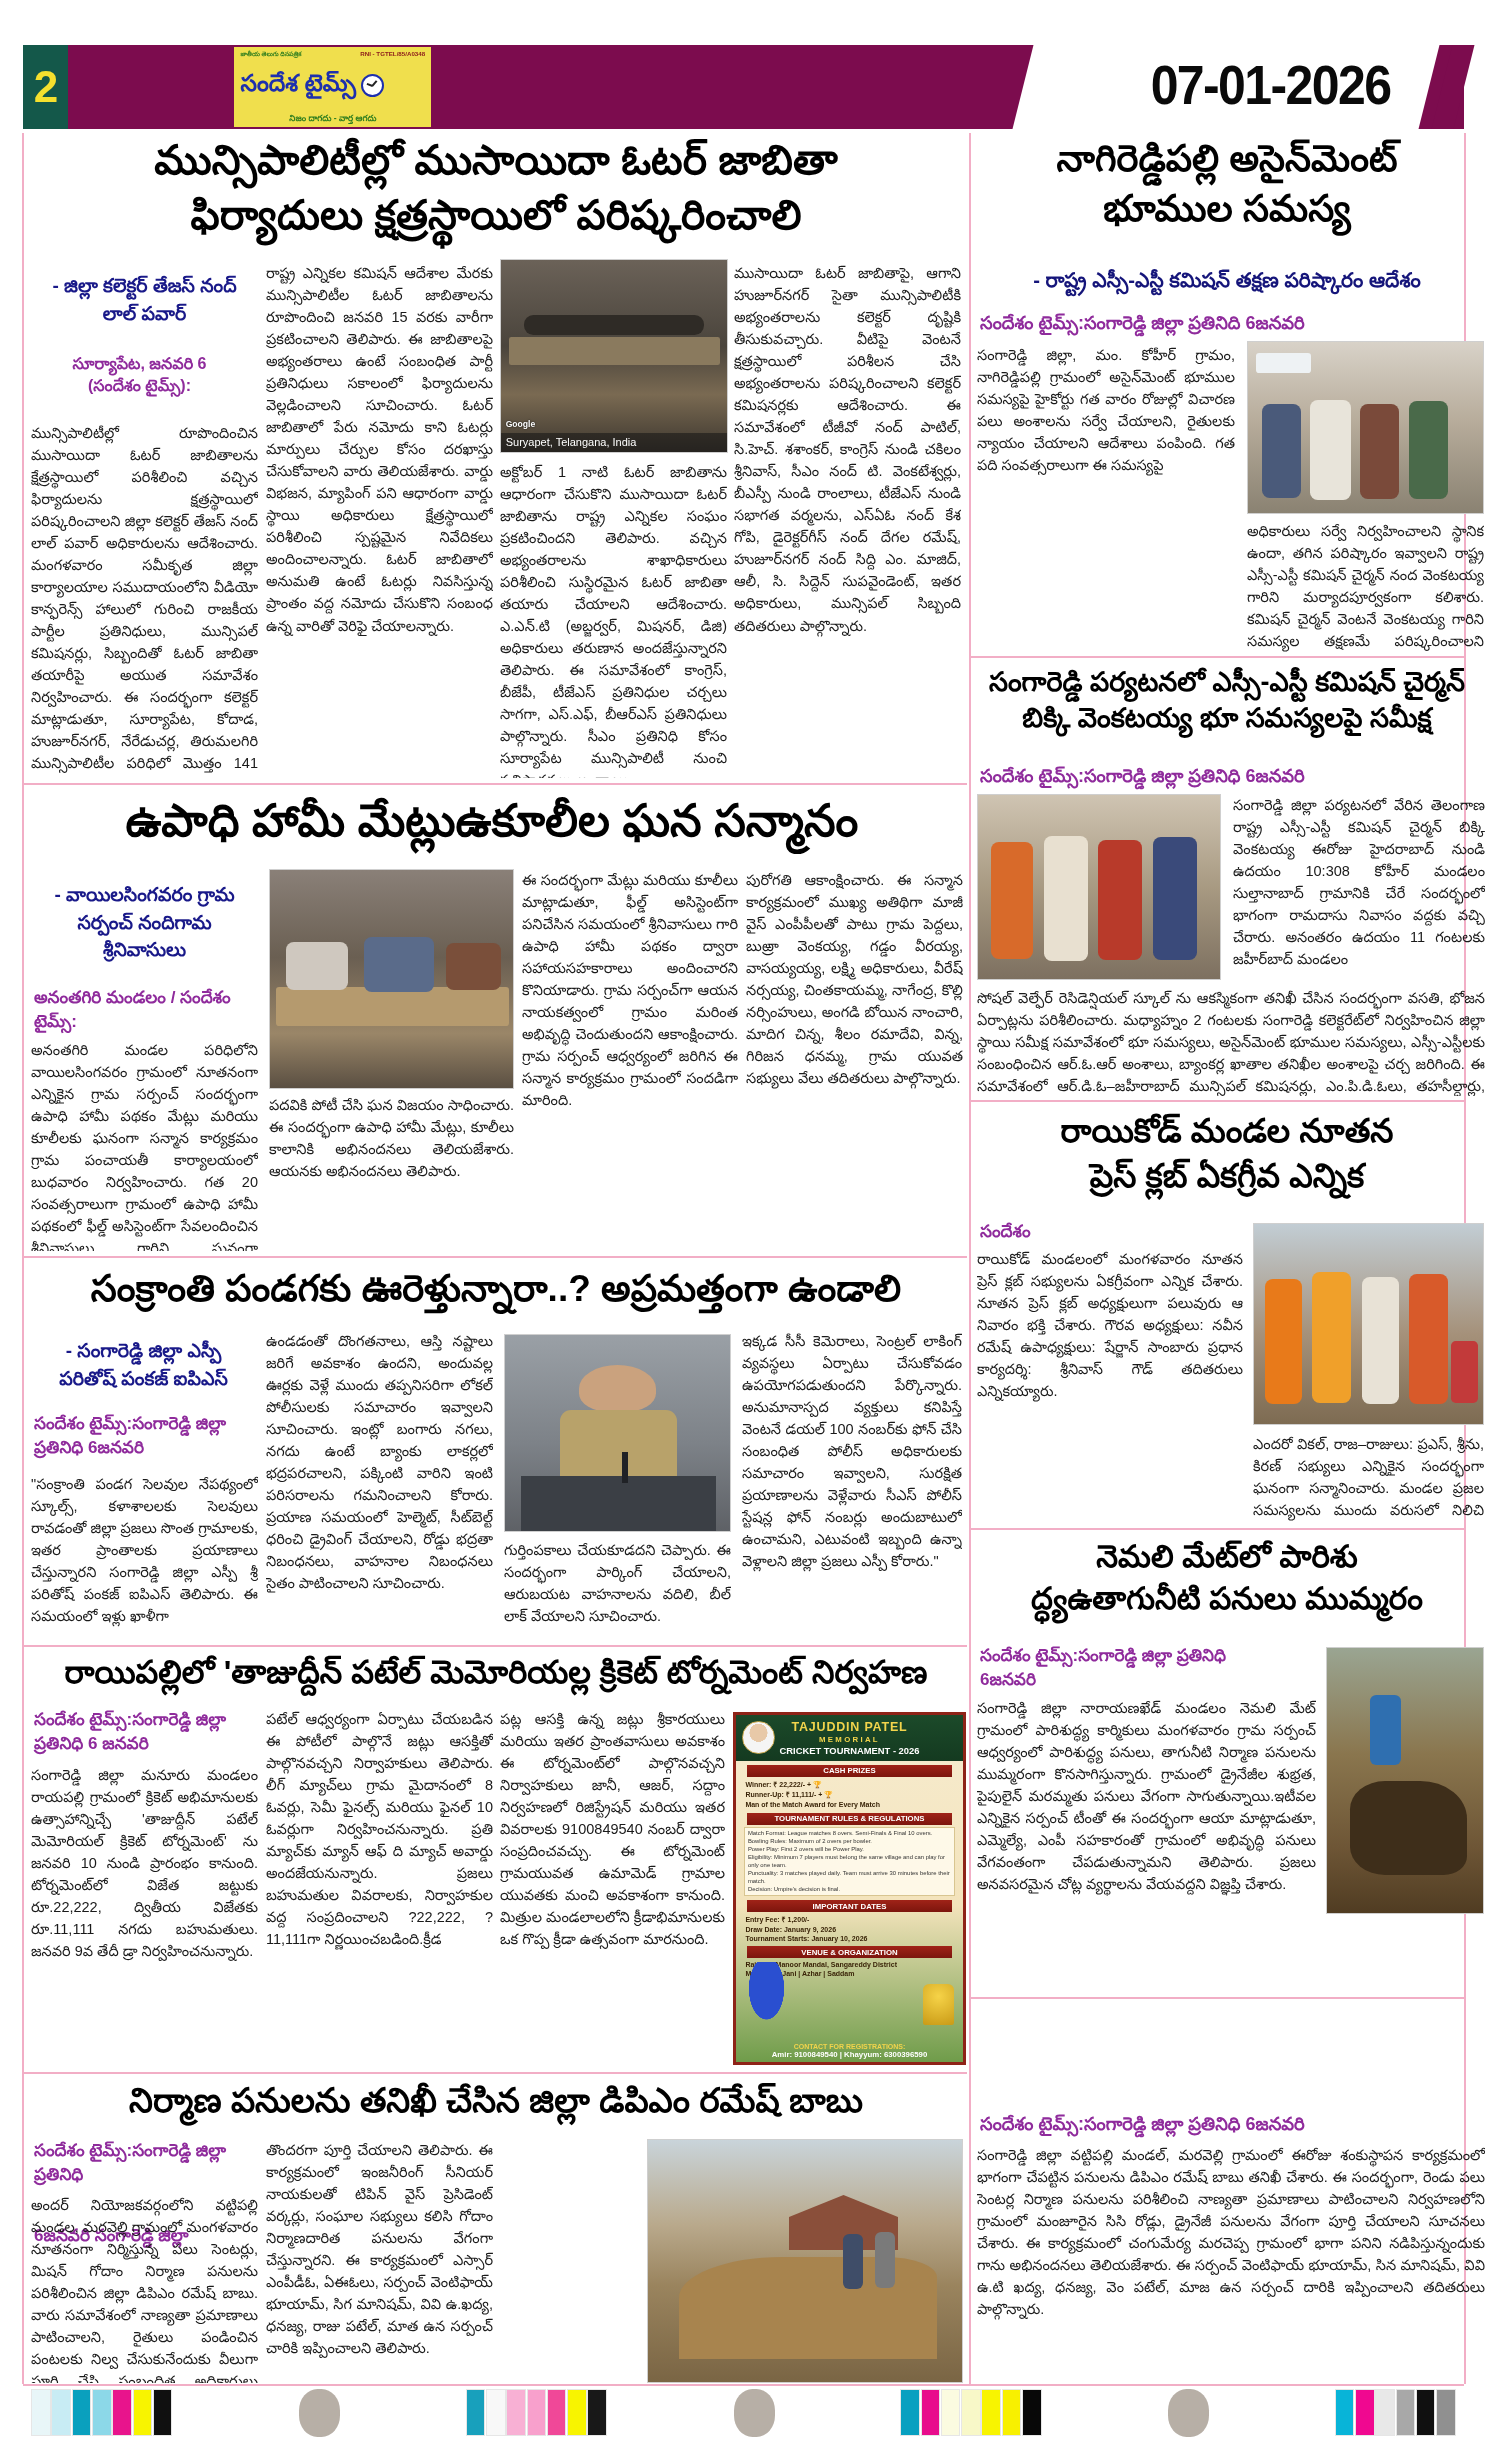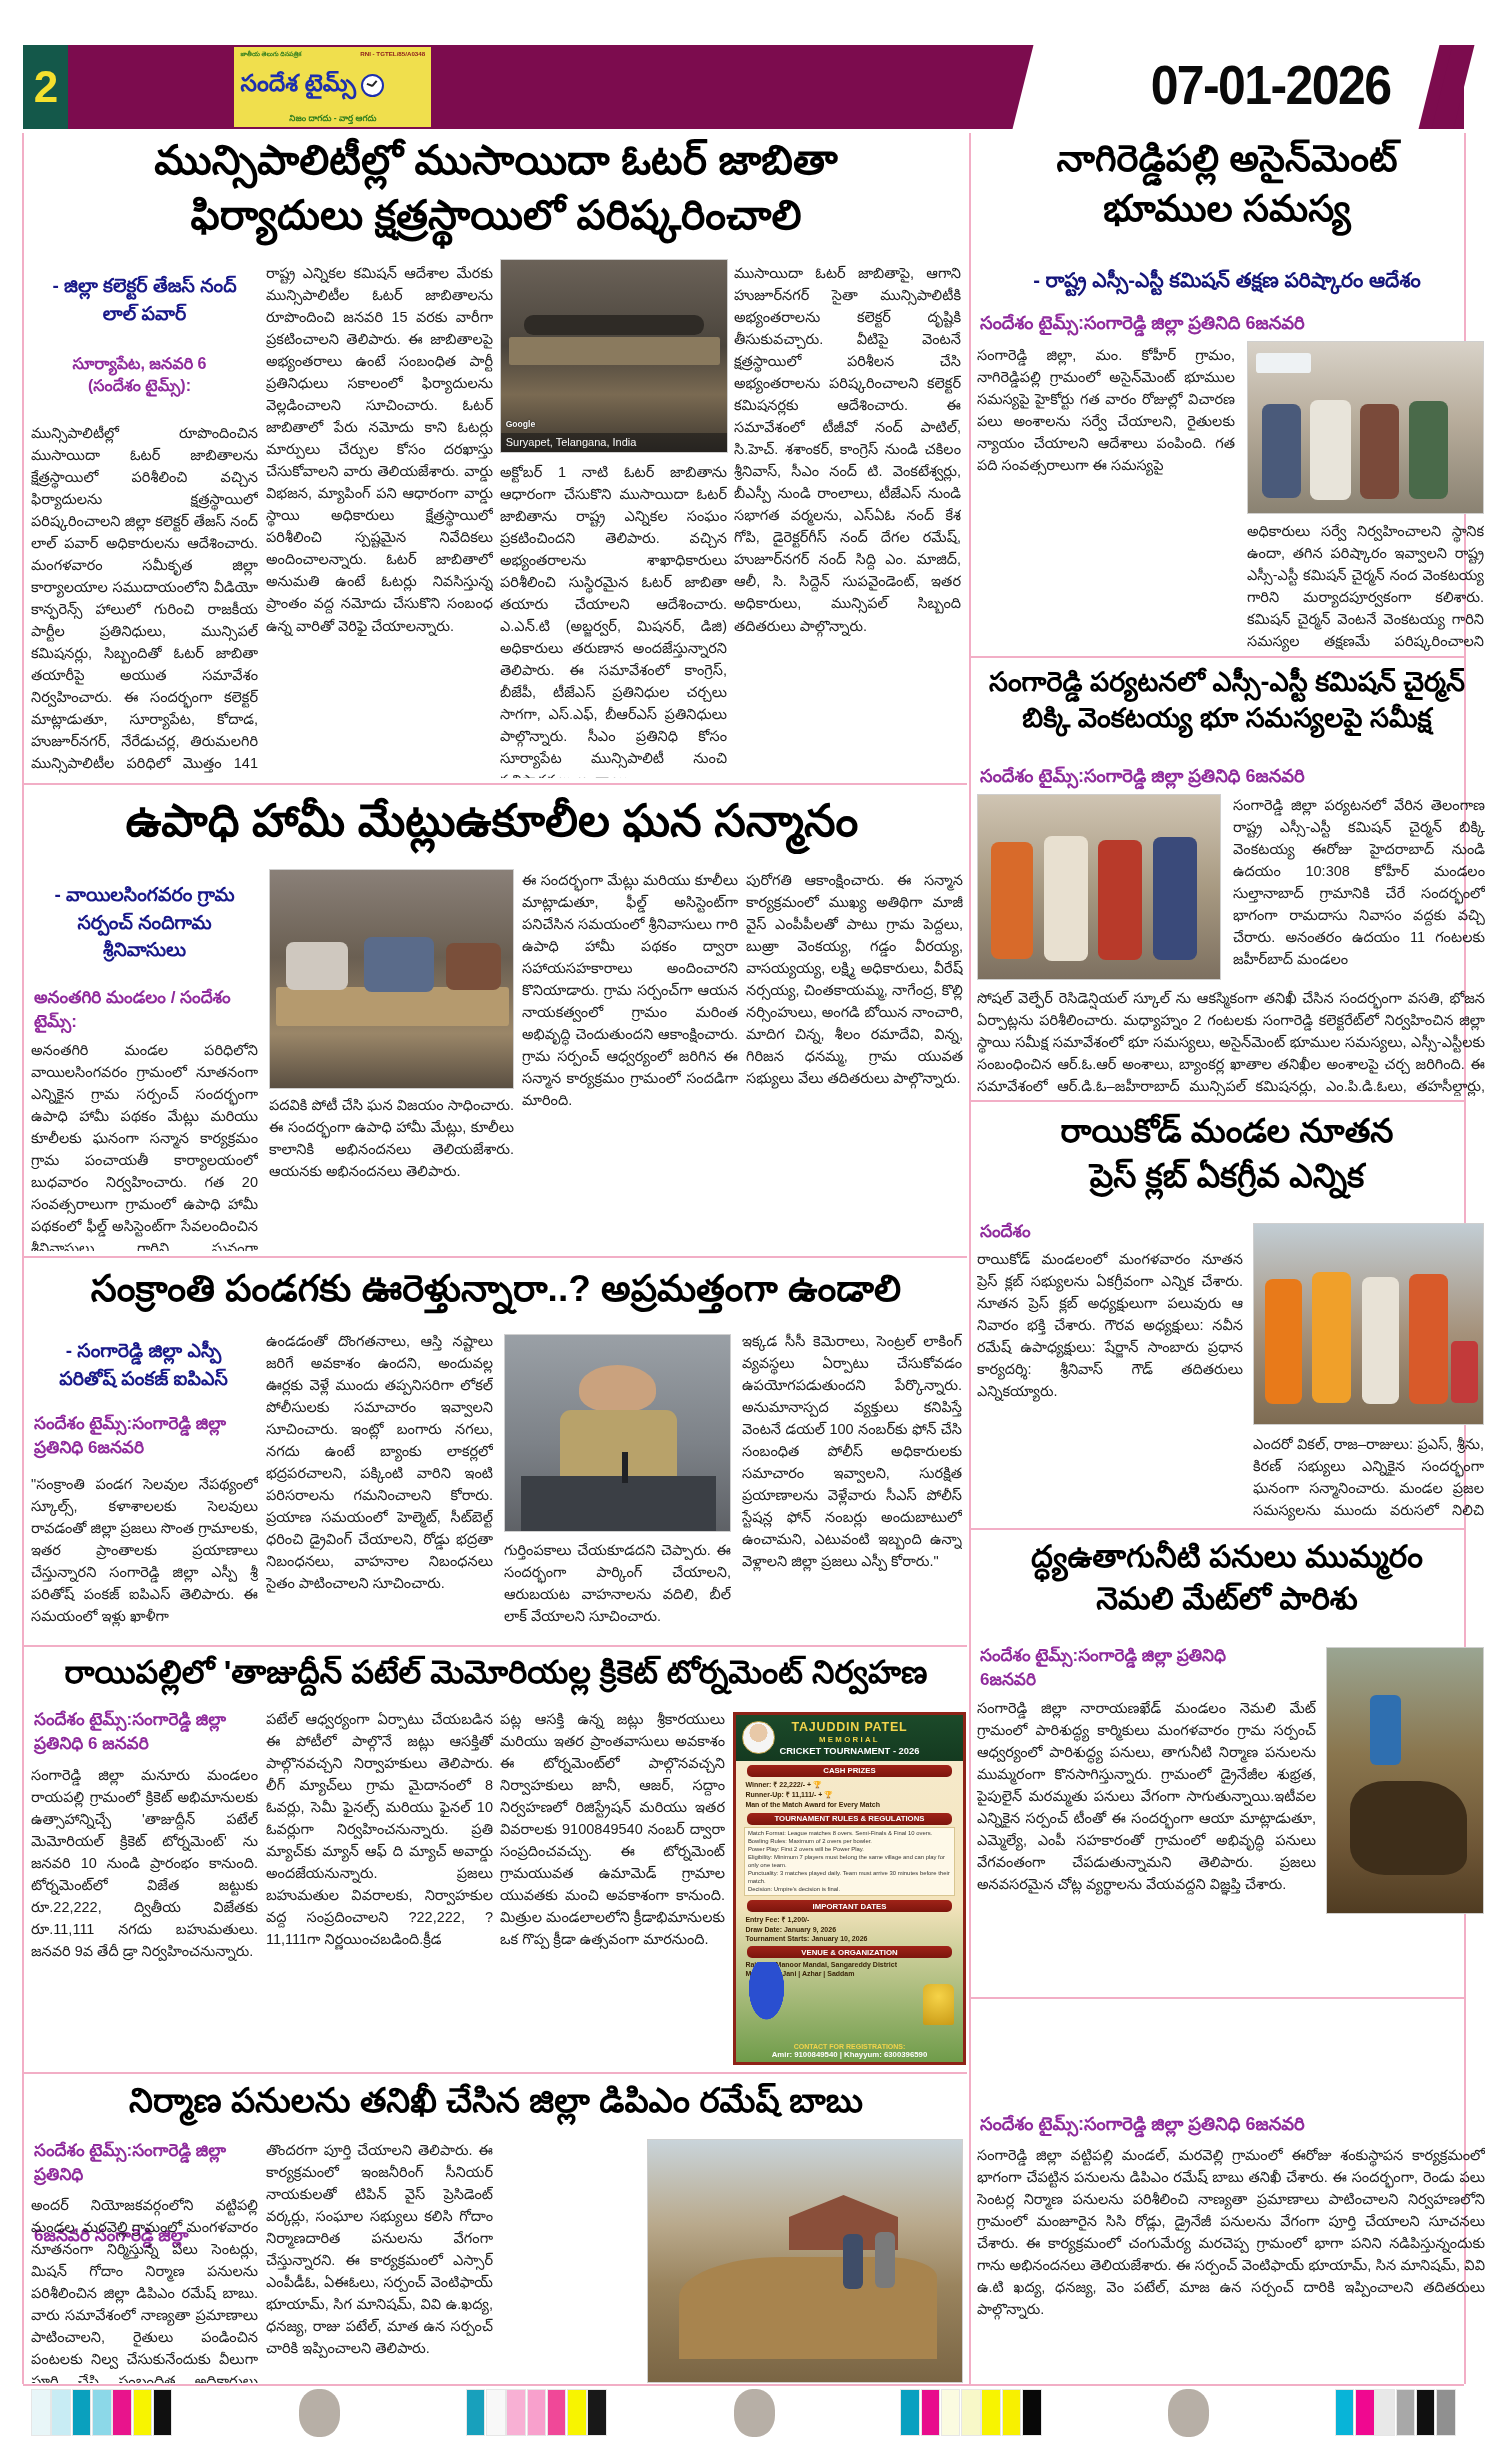--- a/index.html
+++ b/index.html
@@ -40,21 +40,21 @@
   .ph-overlay { position:absolute; left:0; right:0; bottom:0; background:rgba(20,20,20,.55); color:#fff; font-size:11px; padding:2.3px 4.7px; line-height:1.3; }
   .ph-watermark { position:absolute; left:4.7px; bottom:23.4px; color:#fff; font-size:8.6px; font-weight:bold; text-shadow:0 0 1.6px #000; }
 
   
   .poster { position:absolute; background:linear-gradient(180deg,#f7ecd0 0%,#f3e3bb 55%,#6f9c4a 100%); border:3.1px solid #8e2318; overflow:hidden; font-family:"Liberation Sans",sans-serif; }
   .poster-head { background:linear-gradient(180deg,#1c4a2a,#143a20); color:#f2d44c; text-align:center; padding:4.7px 3.1px 3.9px; line-height:1.25; }
   .poster-title1 { font-size:12.5px; font-weight:bold; letter-spacing:0.8px; }
   .poster-title2 { font-size:7.8px; font-weight:bold; letter-spacing:2.3px; }
   .poster-title3 { font-size:9.4px; font-weight:bold; color:#fff; }
   .poster-avatar { position:absolute; left:6.2px; top:6.2px; width:33px; height:33px; border-radius:50%; background:radial-gradient(circle at 50% 35%,#e8c9a8 0 35%,#f5f5f5 36% 100%); border:1.6px solid #caa84c; }
-  .poster-ribbon { background:linear-gradient(180deg,#a02318,#7c150d); color:#fff; font-size:7.8px; font-weight:bold; text-align:center; margin:3.9px 11px 2.3px; padding:1.6px 0; border-radius:5px; }
+  .poster-ribbon { background:linear-gradient(180deg,#a02318,#7c150d); color:#fff; font-size:7.8px; font-weight:bold; text-align:center; margin:3.9px 11px 2.3px; padding:1.6px 0; border-radius:0; }
   .poster-line { font-size:7px; font-weight:bold; color:#3a2408; padding:0.8px 9.4px; }
   .poster-rules { background:rgba(255,252,238,.85); margin:1.6px 7.8px; border:0.8px solid #d8c590; padding:1.6px 3.1px; }
   .poster-rule { font-size:5.9px; color:#333; line-height:1.35; }
   .poster-contact { position:absolute; left:0; right:0; bottom:3.1px; text-align:center; color:#fff; }
   .poster-contact-h { font-size:7px; font-weight:bold; color:#f2d44c; }
   .poster-contact-n { font-size:7.8px; font-weight:bold; }
   .poster-trophy { position:absolute; right:9.4px; bottom:37px; width:31px; height:41px; background:radial-gradient(circle at 50% 30%,#f6d348,#c99a16); border-radius:6.2px 6.2px 2.3px 2.3px; }
   .poster-batsman { position:absolute; left:7.8px; bottom:34px; width:45px; height:66px; background:radial-gradient(ellipse at 50% 40%,#2a4fd0 0 55%,transparent 56%); }
 
   
@@ -261,22 +261,22 @@
     <div class="ph-shape" style="left:58px; top:48px; width:39px; height:131px; background:#f0a02a; border-radius:7.8px;"></div>
     <div class="ph-shape" style="left:108px; top:53px; width:37px; height:127px; background:#e8e2d6; border-radius:7.8px;"></div>
     <div class="ph-shape" style="left:155px; top:50px; width:39px; height:130px; background:#d85a2a; border-radius:7.8px;"></div>
     <div class="ph-shape" style="left:197px; top:117px; width:26.6px; height:62px; background:#c23a3a; border-radius:4.7px;"></div>
   </div>
   <div class="bcol" style="left:1253px; top:1433px; width:231px; height:91px;">ఎందరో వికల్, రాజ–రాజులు: ప్రఎస్, శ్రీను, కిరణ్ సభ్యులు ఎన్నికైన సందర్భంగా ఘనంగా సన్మానించారు. మండల ప్రజల సమస్యలను ముందు వరుసలో నిలిచి తీసుకురావాలని ఆకాంక్షలు వ్యక్తం చేశారు.</div>
 
   <div class="rule-h" style="left:970px; top:1528px; width:494px;"></div>
 
   <div class="headline" style="left:977px; top:1536px; width:500px; font-size:31px;">
+    <span style="display:block;">నెమలి మేట్‌లో పారిశు</span>
     <span style="display:block;">ద్ధ్యఉతాగునీటి పనులు ముమ్మరం</span>
-    <span style="display:block;">నెమలి మేట్‌లో పారిశు</span>
   </div>
   <div class="dateline" style="left:980px; top:1644px; width:336px; font-size:17px;">
     <span style="display:block;">సందేశం టైమ్స్:సంగారెడ్డి జిల్లా ప్రతినిధి</span>
     <span style="display:block;">6జనవరి</span>
   </div>
   <div class="bcol" style="left:977px; top:1697px; width:339px; height:295px;">సంగారెడ్డి జిల్లా నారాయణఖేడ్ మండలం నెమలి మేట్ గ్రామంలో పారిశుద్ధ్య కార్మికులు మంగళవారం గ్రామ సర్పంచ్ ఆధ్వర్యంలో పారిశుద్ధ్య పనులు, తాగునీటి నిర్మాణ పనులను ముమ్మరంగా కొనసాగిస్తున్నారు. గ్రామంలో డ్రైనేజీల శుభ్రత, పైపులైన్ మరమ్మతు పనులు వేగంగా సాగుతున్నాయి.ఇటీవల ఎన్నికైన సర్పంచ్ టీంతో ఈ సందర్భంగా ఆయా మాట్లాడుతూ, ఎమ్మెల్యే, ఎంపీ సహకారంతో గ్రామంలో అభివృద్ధి పనులు వేగవంతంగా చేపడుతున్నామని తెలిపారు. ప్రజలు అనవసరమైన చోట్ల వ్యర్థాలను వేయవద్దని విజ్ఞప్తి చేశారు.</div>
   <div class="photo" style="left:1326px; top:1647px; width:158px; height:267px; background:linear-gradient(180deg,#9aa592 0%,#8a764e 40%,#6e5636 75%,#503c22 100%);">
     <div class="ph-shape" style="left:43px; top:47px; width:31px; height:70px; background:#2f6fb0; border-radius:6.2px;"></div>
     <div class="ph-shape" style="left:23.4px; top:133px; width:117px; height:94px; background:#3e2e1a; border-radius:30% 40% 20% 30%;"></div>
   </div>

